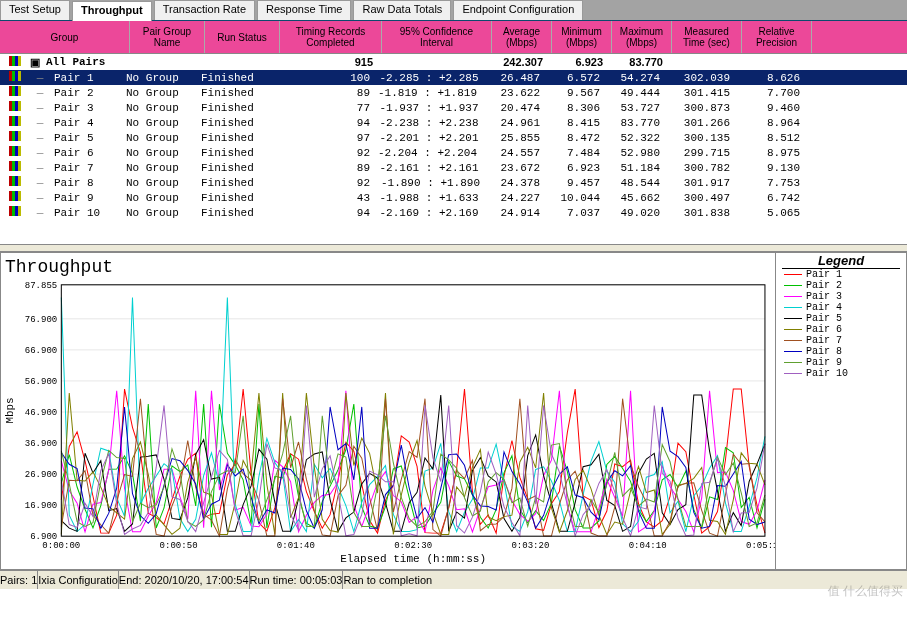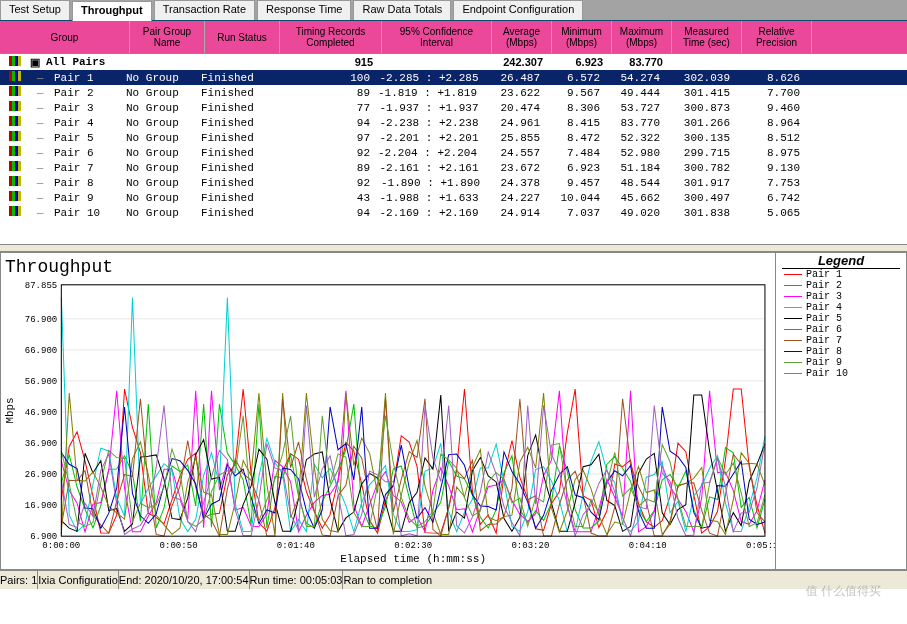--- a/index.html
+++ b/index.html
@@ -21,21 +21,21 @@
 .lower{display:flex;height:318px}
 .chartpane{flex:1;background:#fff;border:1px solid #888;position:relative}
 .legendpane{width:130px;border:1px solid #888;border-left:none;background:#fff}
 .legend-title{font-weight:bold;text-align:center;background:#fff;border-bottom:1px solid #000;margin:0 6px;font-size:13px;font-style:italic}
 .legend-item{display:flex;align-items:center;font-family:"Courier New",monospace;font-size:10px;padding:0 8px}
 .sw{width:18px;height:1px;margin-right:4px}
 .chart-title{position:absolute;left:4px;top:4px;font-size:18px;font-family:"Courier New",monospace}
 .chart-svg{position:absolute;left:0;top:0;width:100%;height:100%}
 .status{display:flex;height:18px;background:#ece9d8;border-top:1px solid #888;font-size:11px;align-items:center}
 .status .cell{padding:0 0;border-right:1px solid #888;height:100%;display:flex;align-items:center}
-.wmark{position:absolute;right:26px;bottom:24px;opacity:.35;font-size:12px;color:#555}
+.wmark{position:absolute;right:4px;bottom:24px;opacity:.35;font-size:12px;color:#555}
 
 .w-grp{width:130px}.w-nm{width:72px}.w-pg{width:75px}.w-rs{width:75px}.w-tr{width:102px}.w-ci{width:110px}.w-av{width:60px}.w-mn{width:60px}.w-mx{width:60px}.w-mt{width:70px}.w-rp{width:70px}
 </style>
 </head>
 <body>
 
 <div class="tabs" id="tabs">
     <div class="tab">Test Setup</div>
     <div class="tab active">Throughput</div>
     <div class="tab">Transaction Rate</div>

